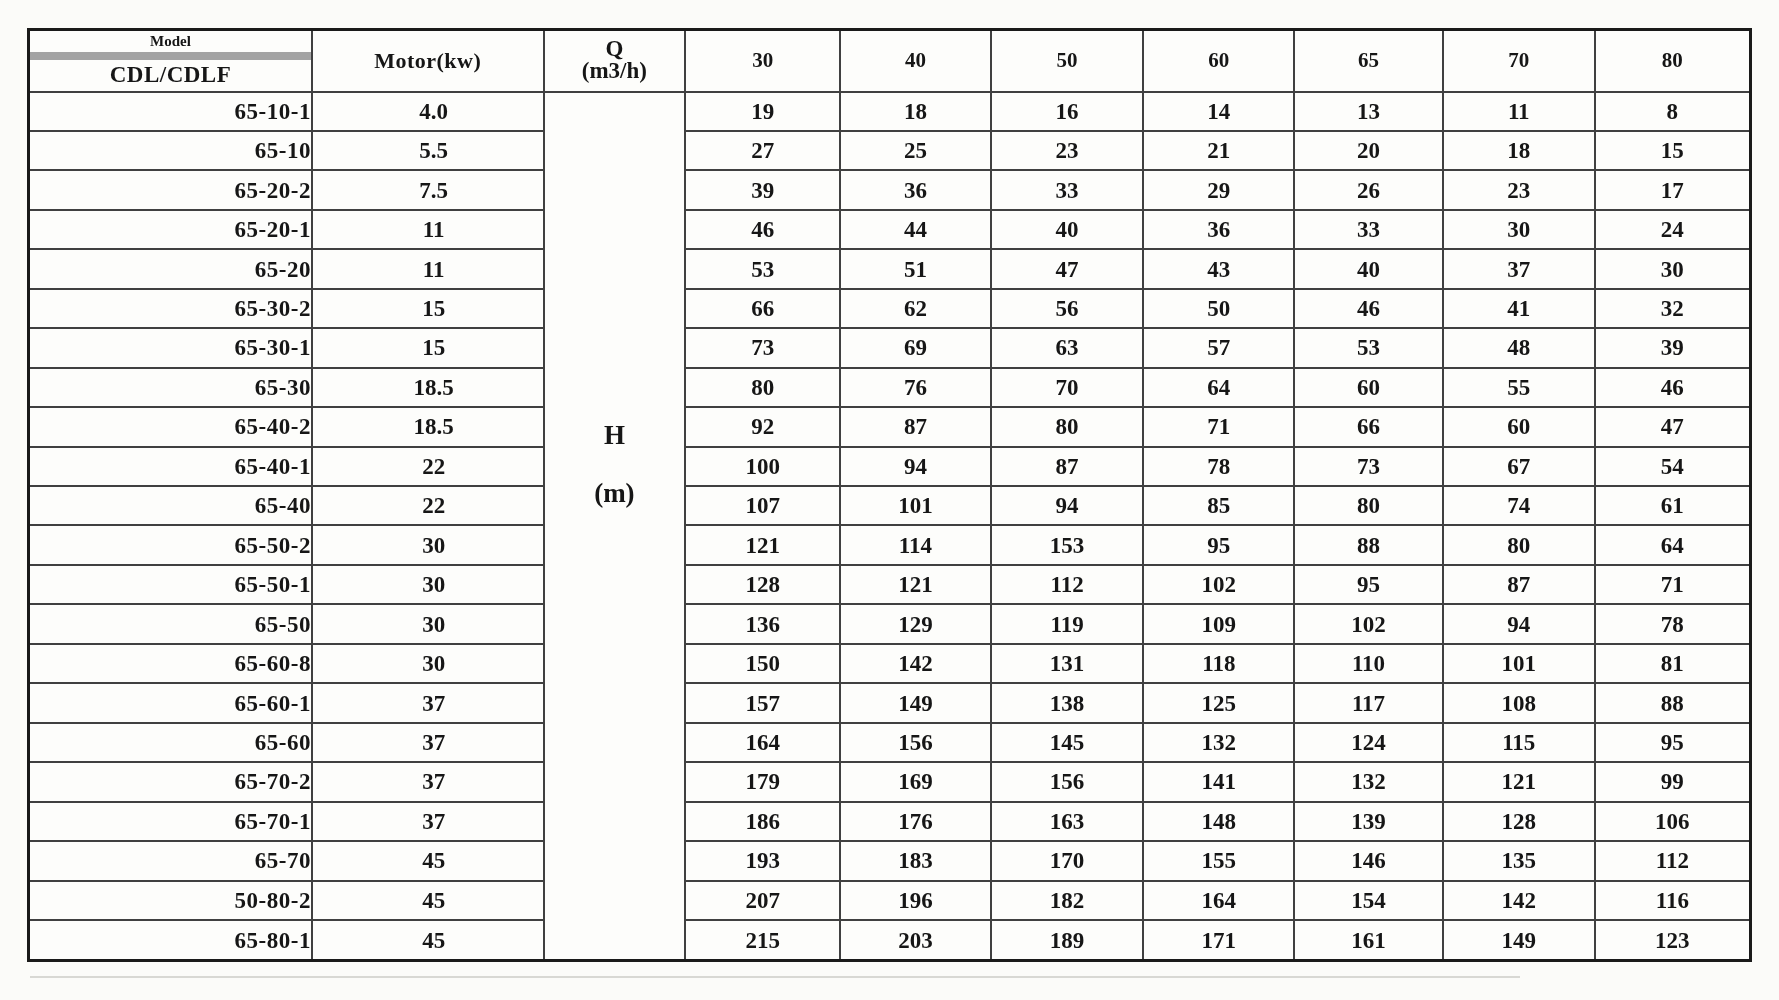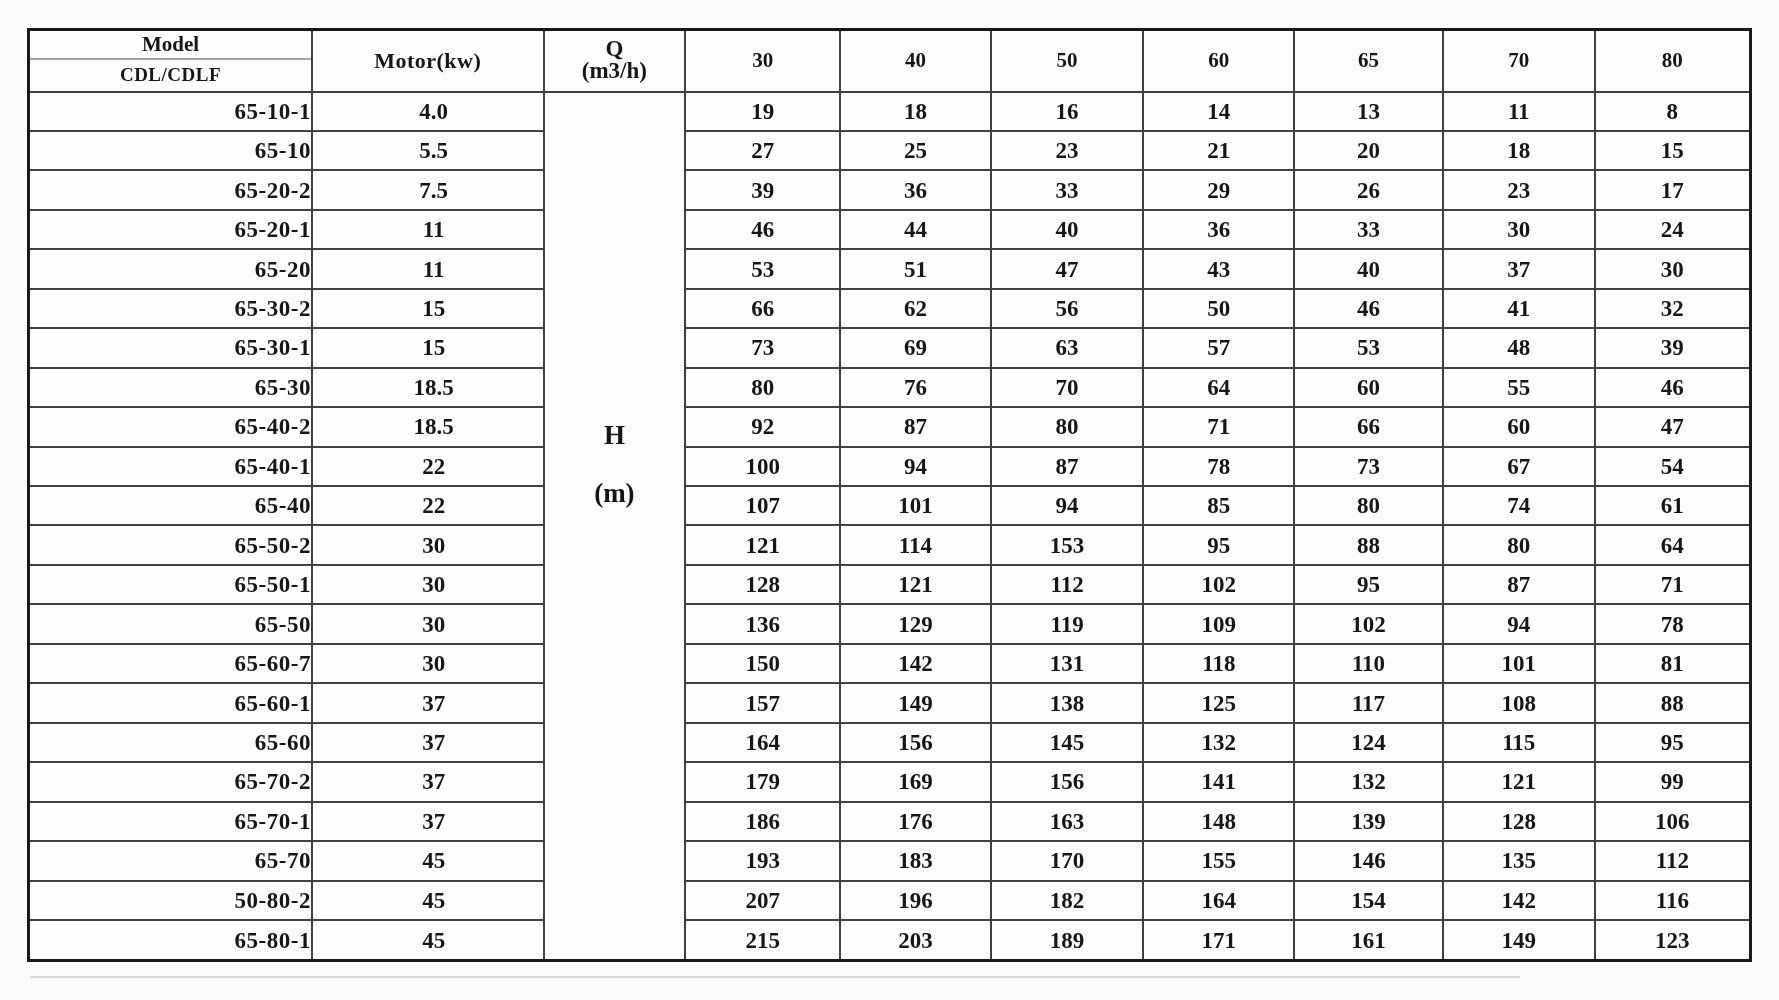--- a/index.html
+++ b/index.html
@@ -32,27 +32,27 @@
     color: #161616;
     padding: 0;
     overflow: hidden;
   }
   thead tr { height: 62px; }
   
   .model-head-wrap { display: flex; flex-direction: column; height: 100%; }
   .model-head-top {
     flex: 1 1 48%;
     display: flex; align-items: center; justify-content: center;
-    border-bottom: 2px solid #a3a3a3;
-    font-size: 21px;
+    border-bottom: 8px solid #a3a3a3;
+    font-size: 15px;
   }
   .model-head-bottom {
     flex: 1 1 52%;
     display: flex; align-items: center; justify-content: center;
-    font-size: 19px;
+    font-size: 23px;
     letter-spacing: 0.5px;
   }
   .motor-head { font-size: 22px; letter-spacing: 0.5px; font-family: Liberation Serif, serif; }
   .q-head-wrap { display: flex; flex-direction: column; align-items: center; justify-content: center; height: 100%; }
   .q-line1 { font-size: 23px; line-height: 20px; }
   .q-line2 { font-size: 23px; line-height: 24px; }
   .flow-head { font-size: 21px; }
   tbody td { font-size: 23px; line-height: 1; }
   td.model { font-size: 23px; letter-spacing: 0.5px; text-align: right; }
   td.motor { font-size: 23px; padding-left: 12px; }
@@ -270,21 +270,21 @@
     <td class="motor">30</td>
     <td class="val">136</td>
     <td class="val">129</td>
     <td class="val">119</td>
     <td class="val">109</td>
     <td class="val">102</td>
     <td class="val">94</td>
     <td class="val">78</td>
   </tr>
         <tr>
-    <td class="model">65-60-7</td>
+    <td class="model">65-60-8</td>
     <td class="motor">30</td>
     <td class="val">150</td>
     <td class="val">142</td>
     <td class="val">131</td>
     <td class="val">118</td>
     <td class="val">110</td>
     <td class="val">101</td>
     <td class="val">81</td>
   </tr>
         <tr>

